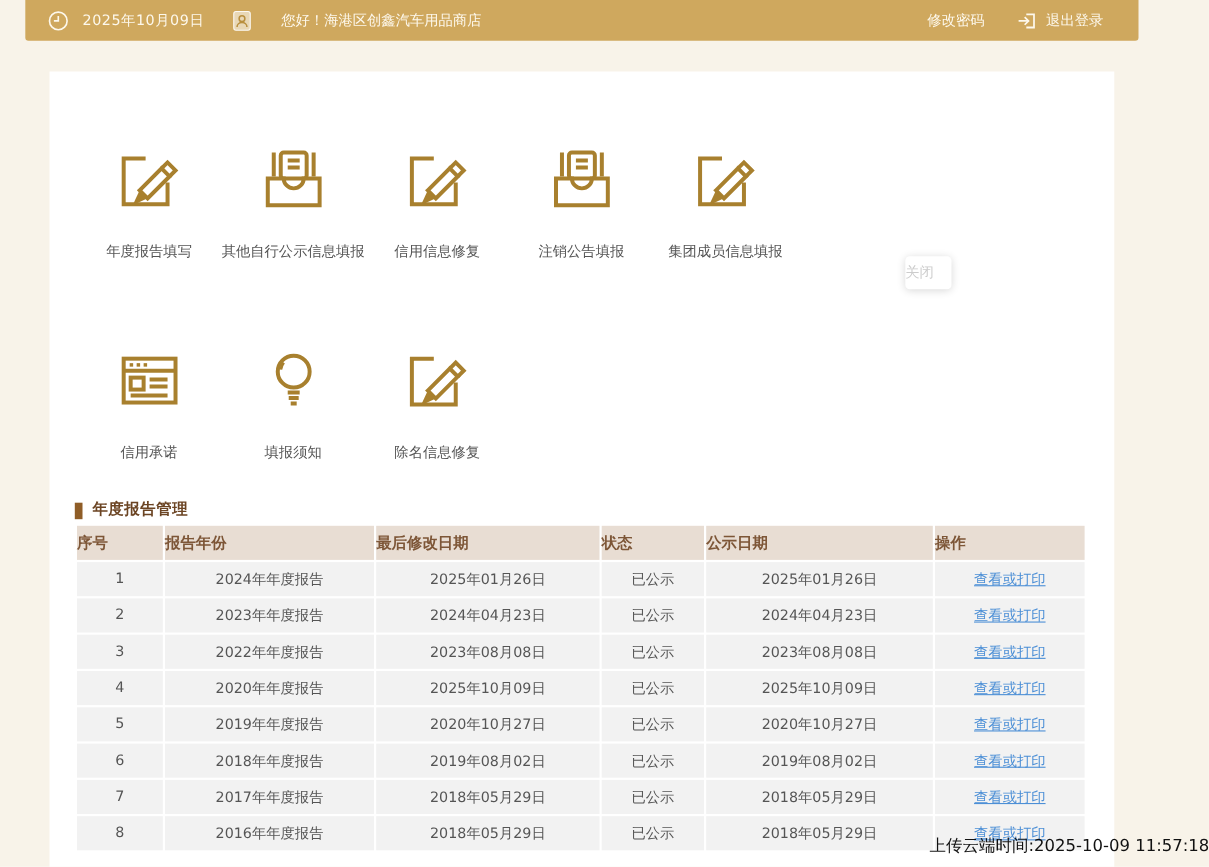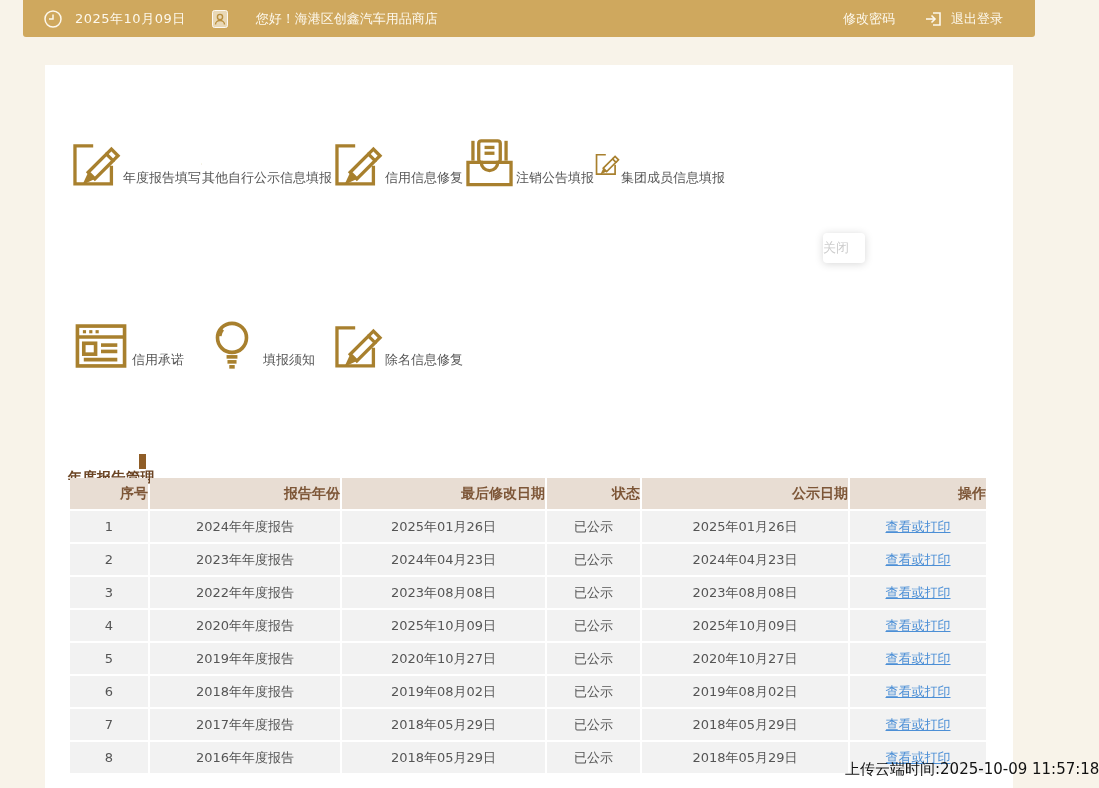--- a/index.html
+++ b/index.html
@@ -28,59 +28,59 @@
   .tb-logout { margin-left:8px; margin-right:32px; }
   
   .card {
     position:absolute; left:45px; top:65px; width:968px; height:730px;
     background:#fff;
   }
   .menu-row { position:absolute; left:25px; display:flex; }
   .menu-row-1 { top:70px; }
   .menu-row-2 { top:252px;font-family:Liberation Serif, serif; }
   .menu-item {
-    width:131px; display:flex; align-items:center;
+    width:131px; display:flex; flex-direction:column; align-items:center;
     cursor:pointer;
   }
   .menu-icon { width:62px; height:58px; display:block; color:var(--icon, #a8802e); }
   .menu-icon svg { width:100%; height:100%; display:block; }
   .menu-label {
     margin-top:27px; font-size:13px; color:#555; white-space:nowrap;
   }
   
   .close-tip {
     position:absolute; left:778px; top:168px; width:42px; height:30px;
     background:#fff; border-radius:4px;
     box-shadow:0 1px 8px rgba(0,0,0,.16);
     display:flex; align-items:center; justify-content:flex-start;
     color:#ccc; font-size:13px; cursor:pointer;
   }
   
   .section-head {
     position:absolute; left:23px; top:389px;
-    display:flex; align-items:flex-end;flex-direction:column;
+    display:flex; align-items:flex-end;
   }
   .section-bar {
     width:7px; height:15px; background:#8f5d27; margin-right:9px;
   }
   .section-title {
     font-size:14px; color:var(--section-text, #6b4423); font-weight:600;
     letter-spacing:.5px;
   }
   
   .report-table {
     position:absolute; left:23px; top:411px; width:920px;
     border-collapse:separate; border-spacing:2px;
     table-layout:fixed;
   }
   .report-table th {
     background:var(--header-bg, #e8ddd3);
     color:var(--header-text, #7d5637);
     font-size:14px; font-weight:bold;
-    height:31px; text-align:right;
+    height:31px; text-align:left;
   }
   .report-table td {
     background:var(--row-bg, #f2f2f2);
     color:var(--row-text, #555);
     font-size:13px; height:31px; text-align:center;
     white-space:nowrap; overflow:hidden;
   }
   .report-table a {
     color:var(--link, #4c8fd6); text-decoration:underline; cursor:pointer;
   }

